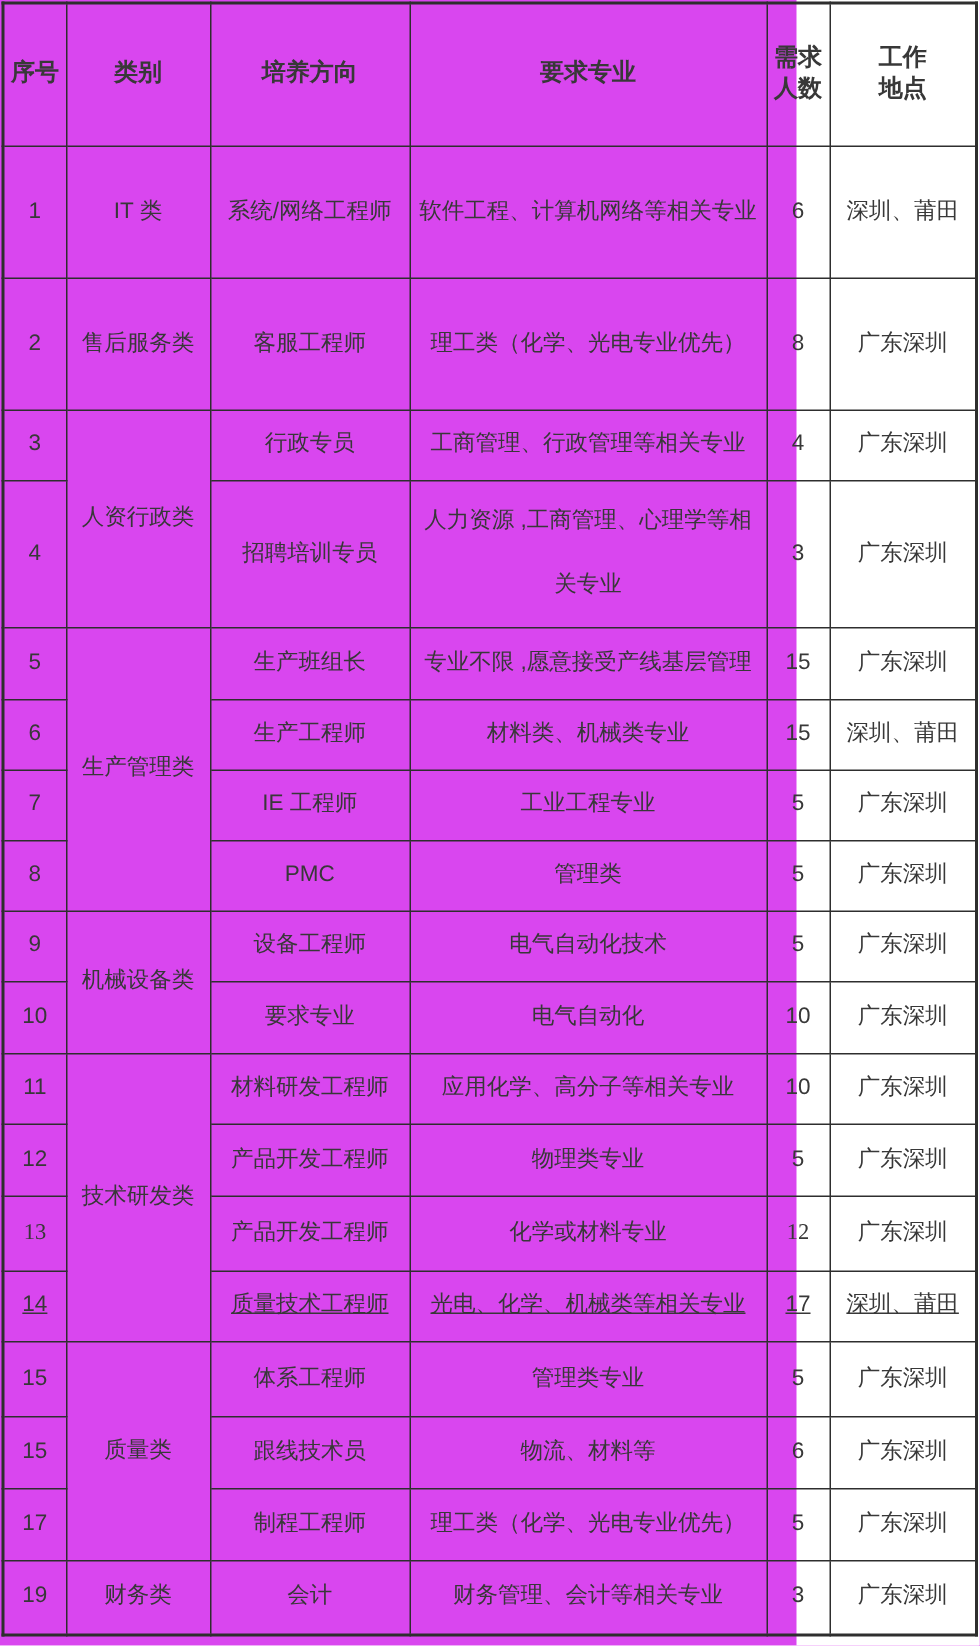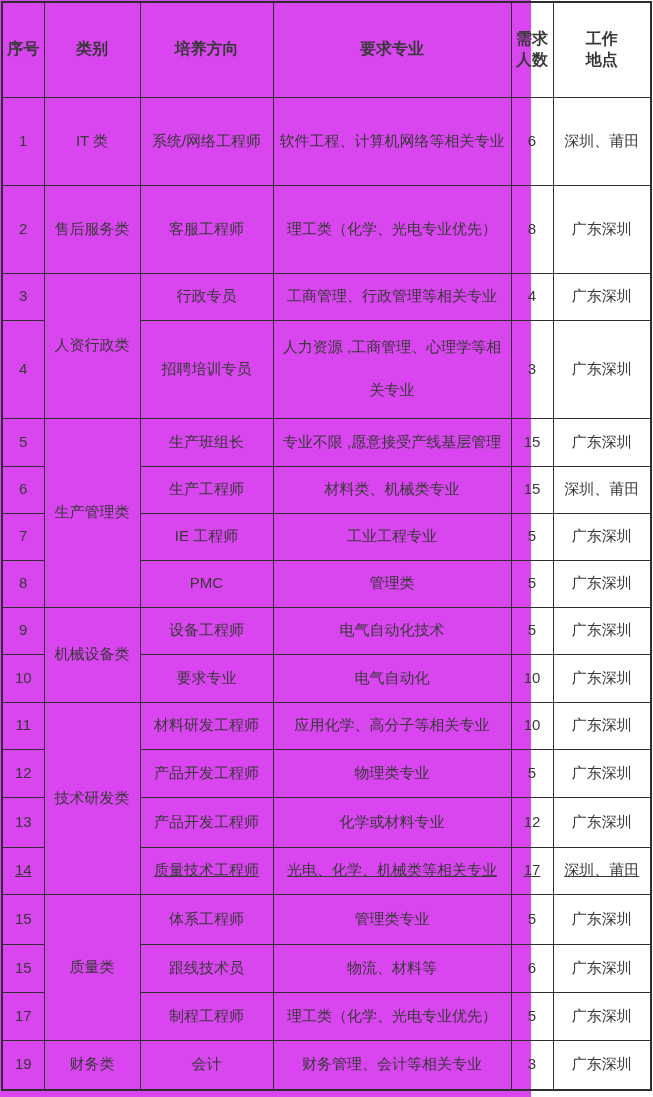--- a/index.html
+++ b/index.html
@@ -169,21 +169,21 @@
     </tr>
 
     <tr style="height:48px;">
       <td>12</td>
       <td>产品开发工程师</td>
       <td>物理类专业</td>
       <td>5</td>
       <td>广东深圳</td>
     </tr>
 
-    <tr style="height:50px;">
+    <tr style="height:50px;font-family:Liberation Serif, serif;">
       <td>13</td>
       <td>产品开发工程师</td>
       <td>化学或材料专业</td>
       <td>12</td>
       <td>广东深圳</td>
     </tr>
 
     <tr style="height:47px;text-decoration:underline;">
       <td>14</td>
       <td>质量技术工程师</td>

